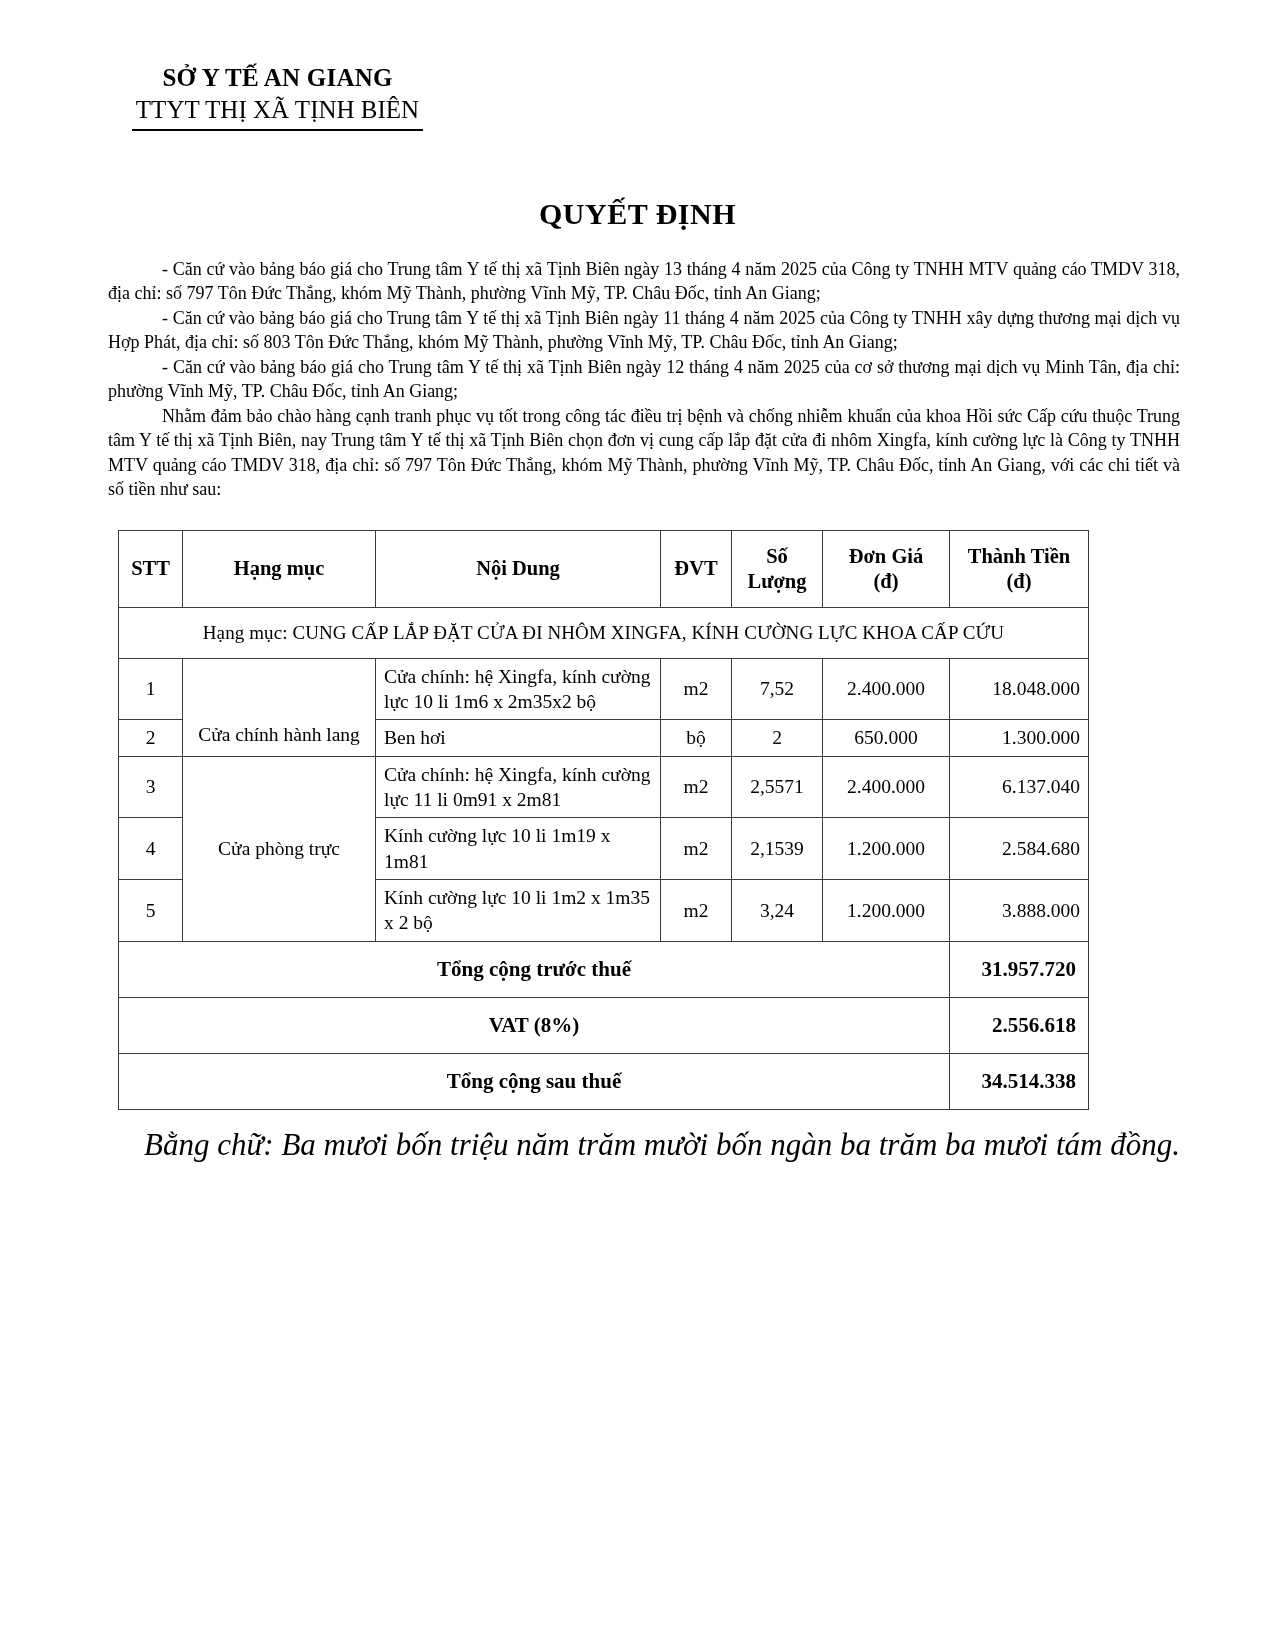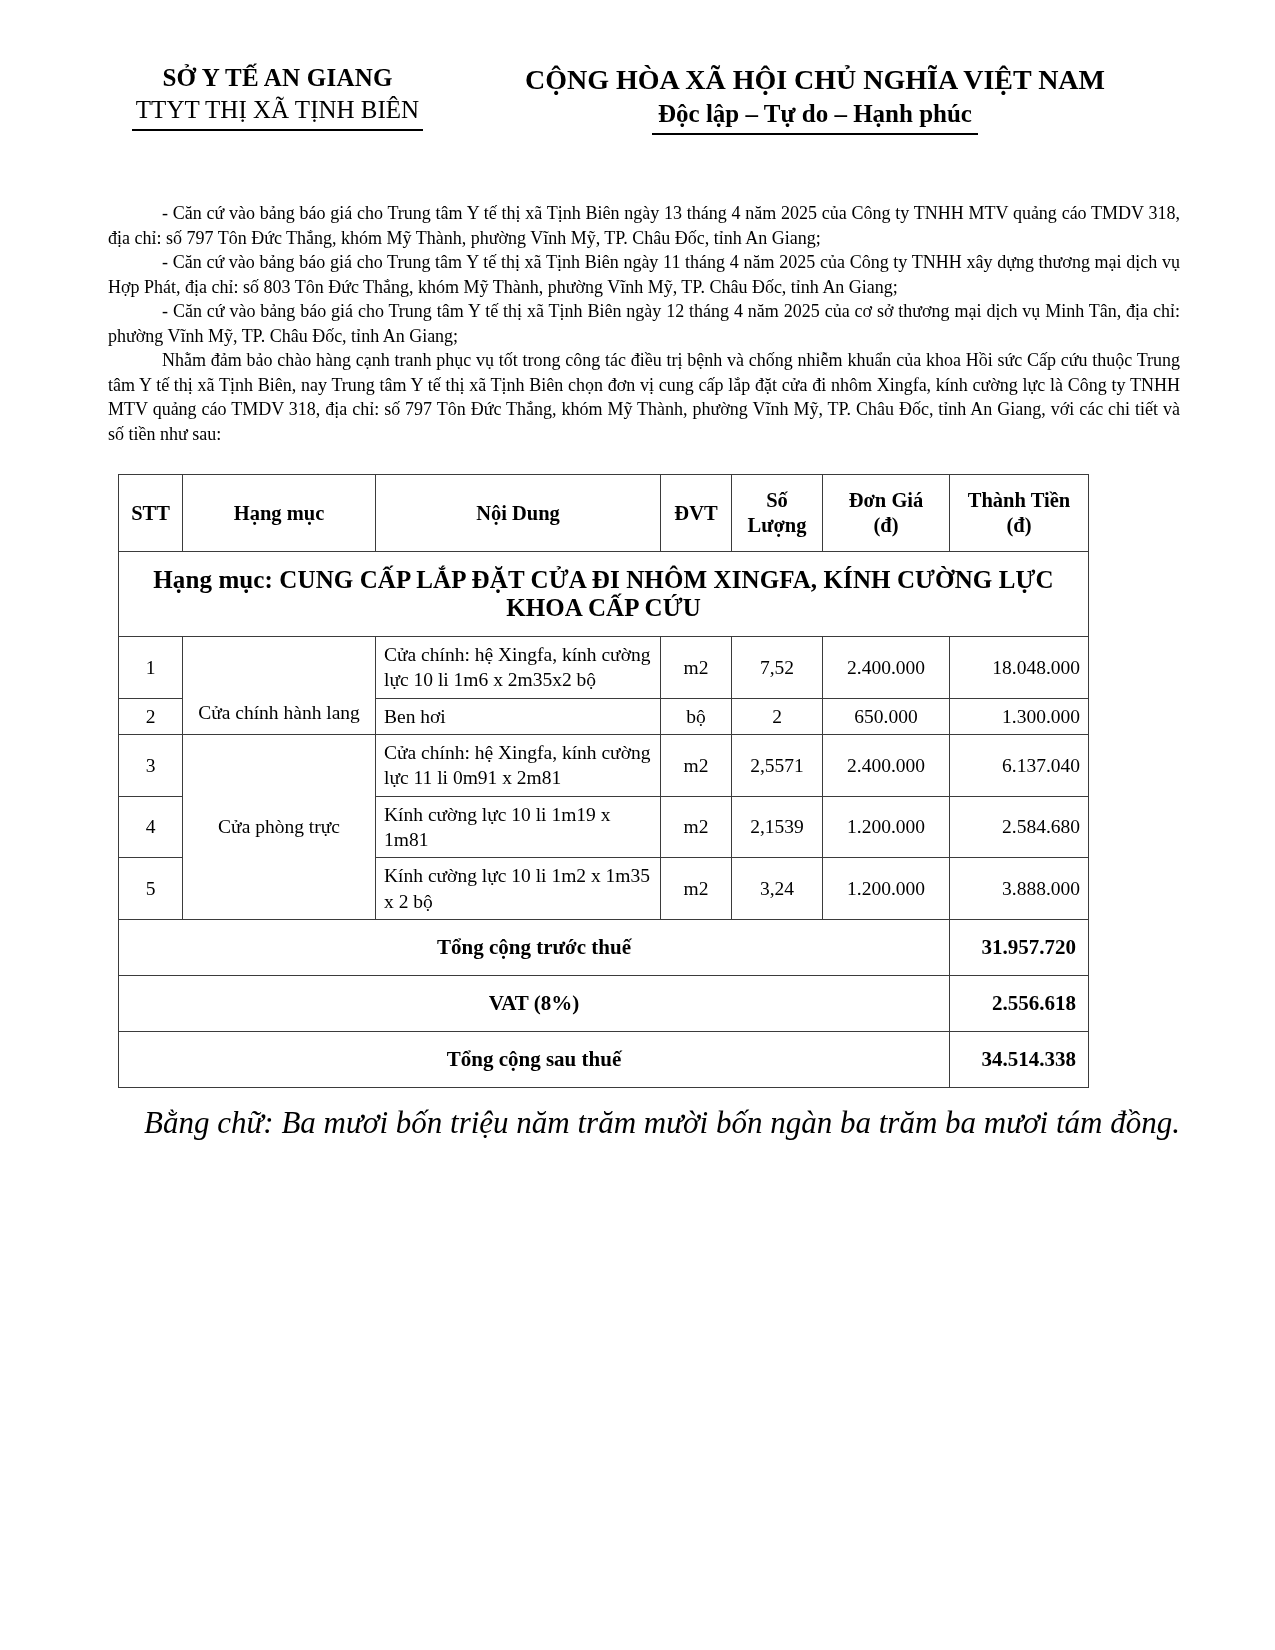--- a/index.html
+++ b/index.html
@@ -149,22 +149,22 @@
   .c-sl    { width: 91px;  text-align: center; }
   .c-dg    { width: 127px; text-align: center; }
   .c-tt    { width: 139px; text-align: center; }
 
   td.num-right { text-align: right; padding-right: 14px; }
   td.ctr { text-align: center; }
   td.cellpad { padding-top: 9px; padding-bottom: 9px; line-height: 1.3; }
 
   tr.section-row td {
     text-align: center;
-    font-weight: bold;
-    font-size: 25px;
+    font-weight: normal;
+    font-size: 19px;
     padding: 14px 6px;
     letter-spacing: 0.1px;
   }
   tr.total-row td {
     font-weight: bold;
     font-size: 21px;
     padding: 15px 8px;
   }
   tr.total-row td.lbl { text-align: center; }
   tr.total-row td.val { text-align: right; padding-right: 12px; }
@@ -181,28 +181,25 @@
 </head>
 <body>
 
 <div class="page">
 
   <div class="header">
     <div class="hdr-left">
       <div class="org-line1">SỞ Y TẾ AN GIANG</div>
       <div><span class="org-line2">TTYT THỊ XÃ TỊNH BIÊN</span></div>
     </div>
-    <div class="hdr-right">
-      <div class="nation-line1">CỘNG HÒA XÃ HỘI CHỦ NGHĨA VIỆT NAM</div>
-      <div><span class="nation-line2">Độc lập – Tự do – Hạnh phúc</span></div>
-    </div>
   </div>
 
 
   <div class="title-block">
+    <div class="doc-title">QUYẾT ĐỊNH</div>
   </div>
 
   <div class="body-text">
     <p>- Căn cứ vào bảng báo giá cho Trung tâm Y tế thị xã Tịnh Biên ngày 13 tháng 4 năm 2025 của Công ty TNHH MTV quảng cáo TMDV 318, địa chỉ: số 797 Tôn Đức Thắng, khóm Mỹ Thành, phường Vĩnh Mỹ, TP. Châu Đốc, tỉnh An Giang;</p>
     <p>- Căn cứ vào bảng báo giá cho Trung tâm Y tế thị xã Tịnh Biên ngày 11 tháng 4 năm 2025 của Công ty TNHH xây dựng thương mại dịch vụ Hợp Phát, địa chỉ: số 803 Tôn Đức Thắng, khóm Mỹ Thành, phường Vĩnh Mỹ, TP. Châu Đốc, tỉnh An Giang;</p>
     <p>- Căn cứ vào bảng báo giá cho Trung tâm Y tế thị xã Tịnh Biên ngày 12 tháng 4 năm 2025 của cơ sở thương mại dịch vụ Minh Tân, địa chỉ: phường Vĩnh Mỹ, TP. Châu Đốc, tỉnh An Giang;</p>
     <p>Nhằm đảm bảo chào hàng cạnh tranh phục vụ tốt trong công tác điều trị bệnh và chống nhiễm khuẩn của khoa Hồi sức Cấp cứu thuộc Trung tâm Y tế thị xã Tịnh Biên, nay Trung tâm Y tế thị xã Tịnh Biên chọn đơn vị cung cấp lắp đặt cửa đi nhôm Xingfa, kính cường lực là Công ty TNHH MTV quảng cáo TMDV 318, địa chỉ: số 797 Tôn Đức Thắng, khóm Mỹ Thành, phường Vĩnh Mỹ, TP. Châu Đốc, tỉnh An Giang, với các chi tiết và số tiền như sau:</p>
   </div>
 
   <div class="tbl-wrap">

